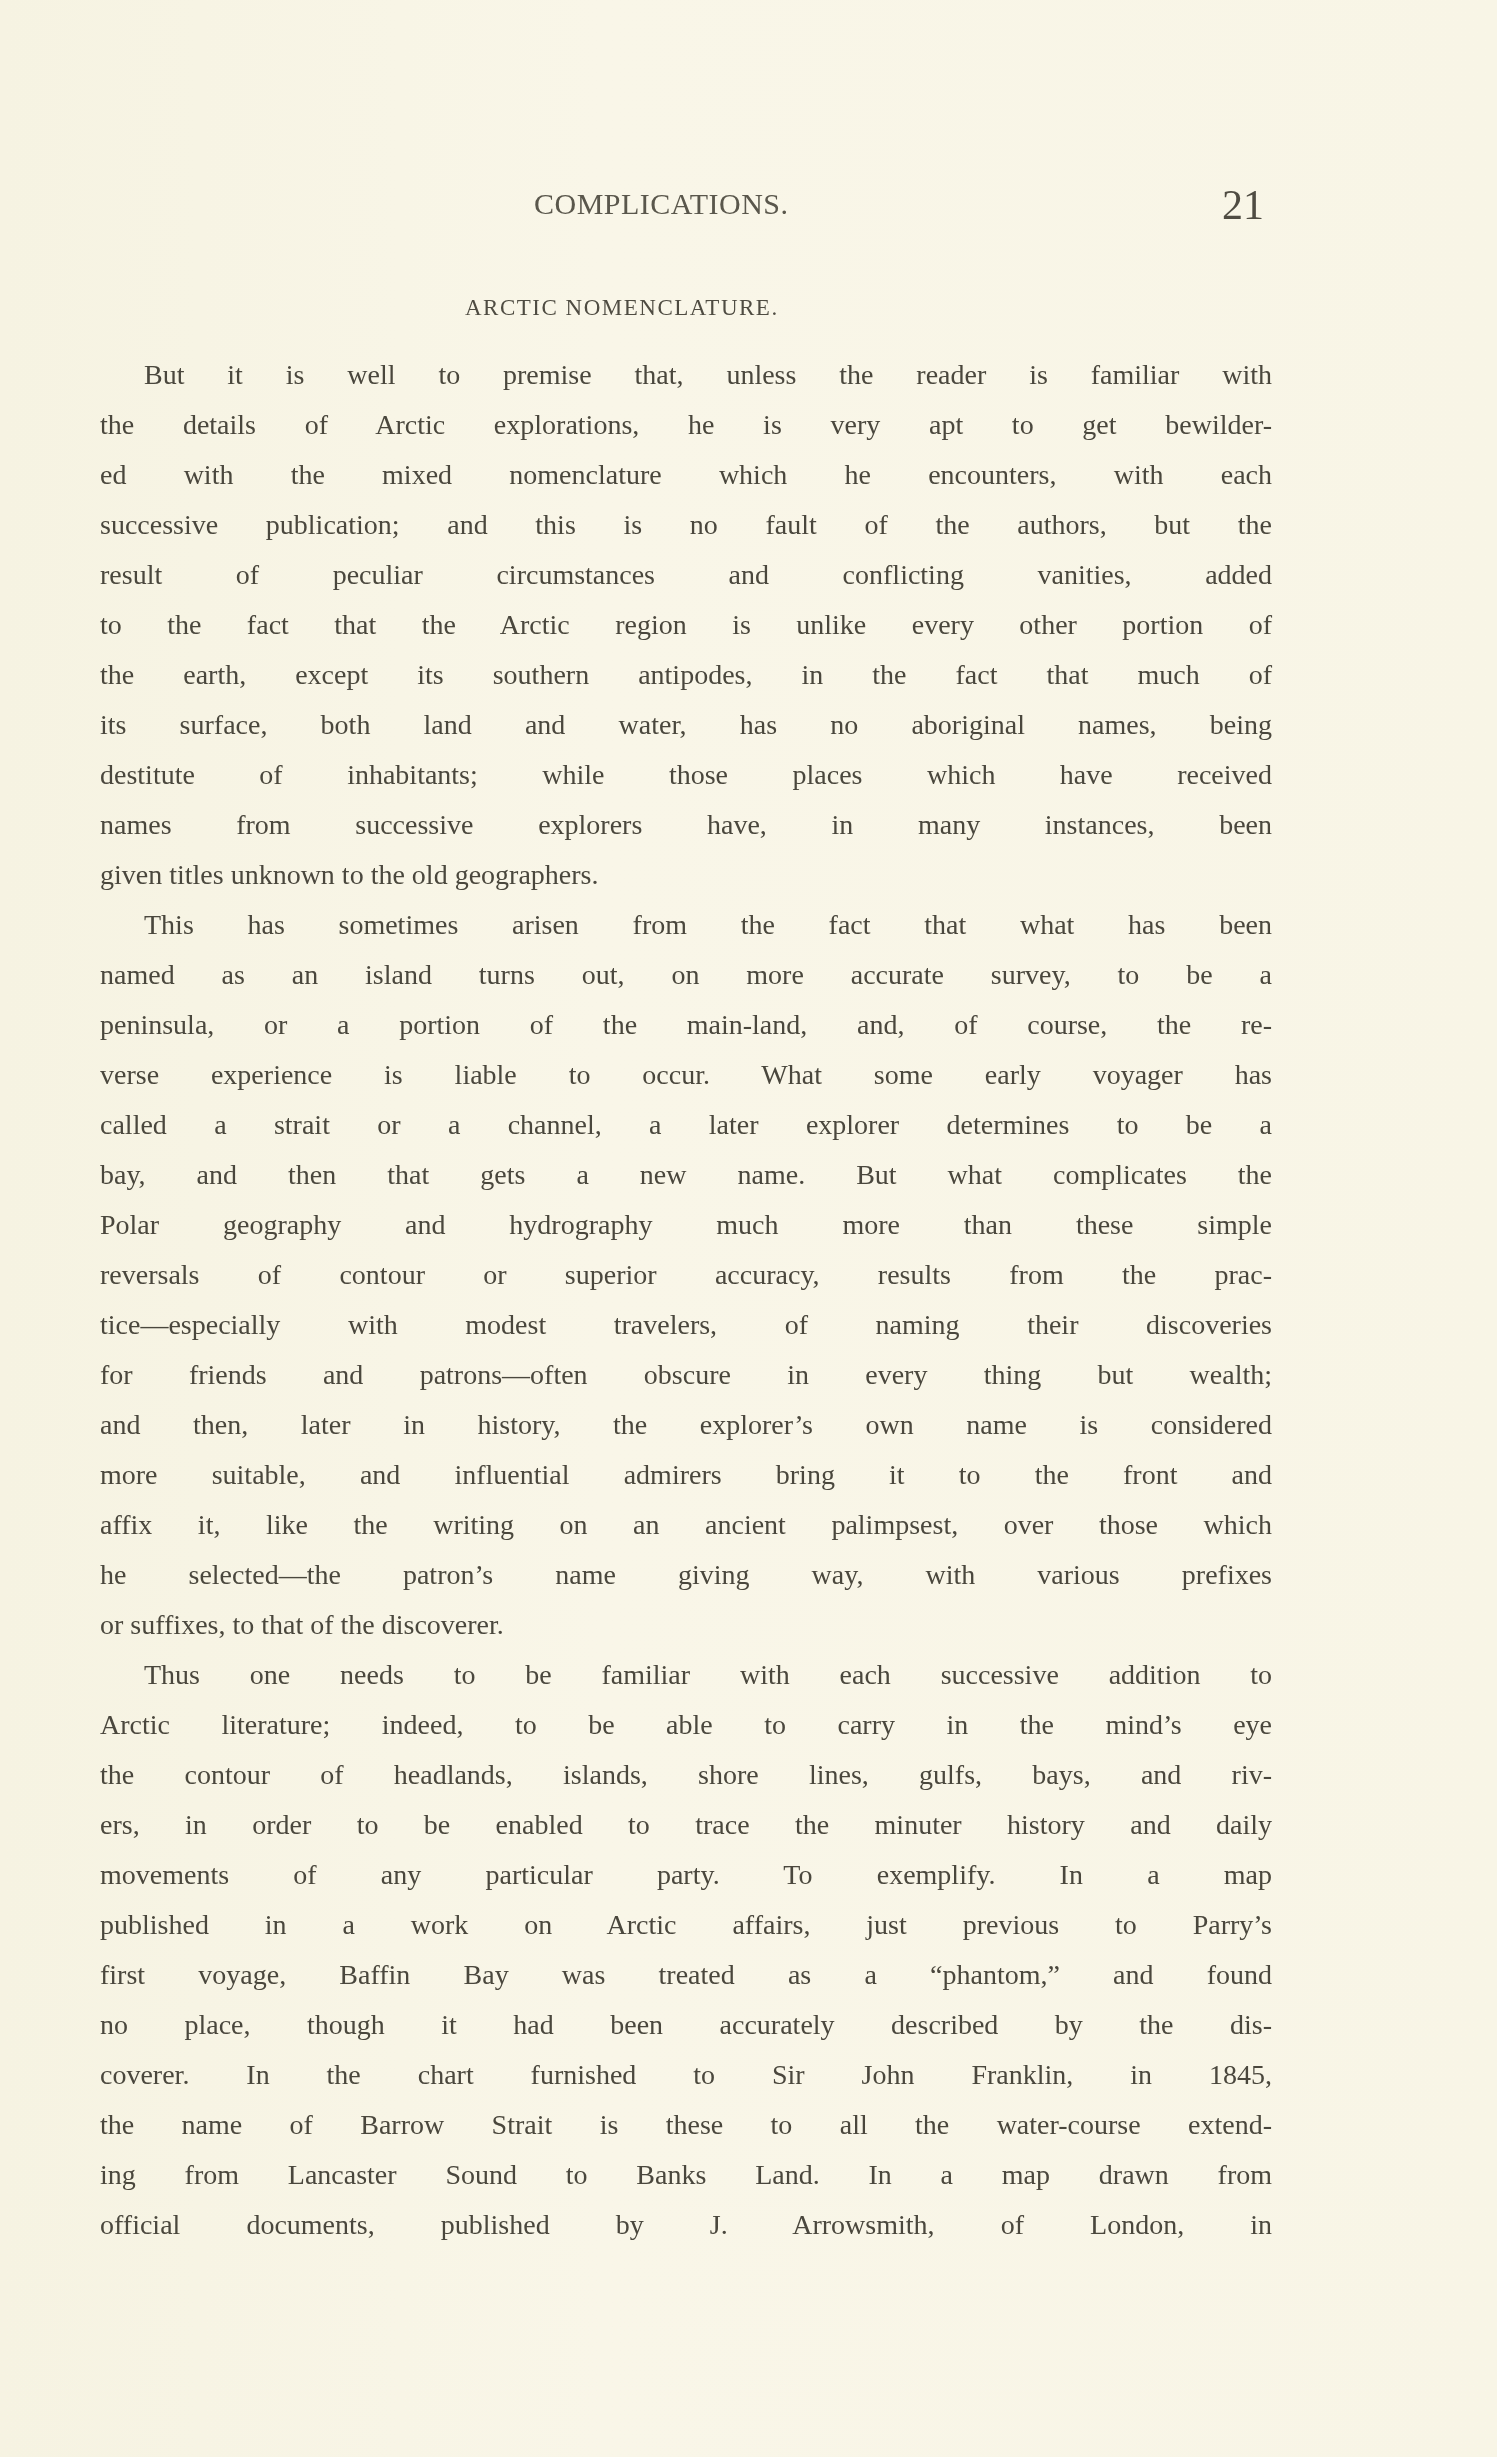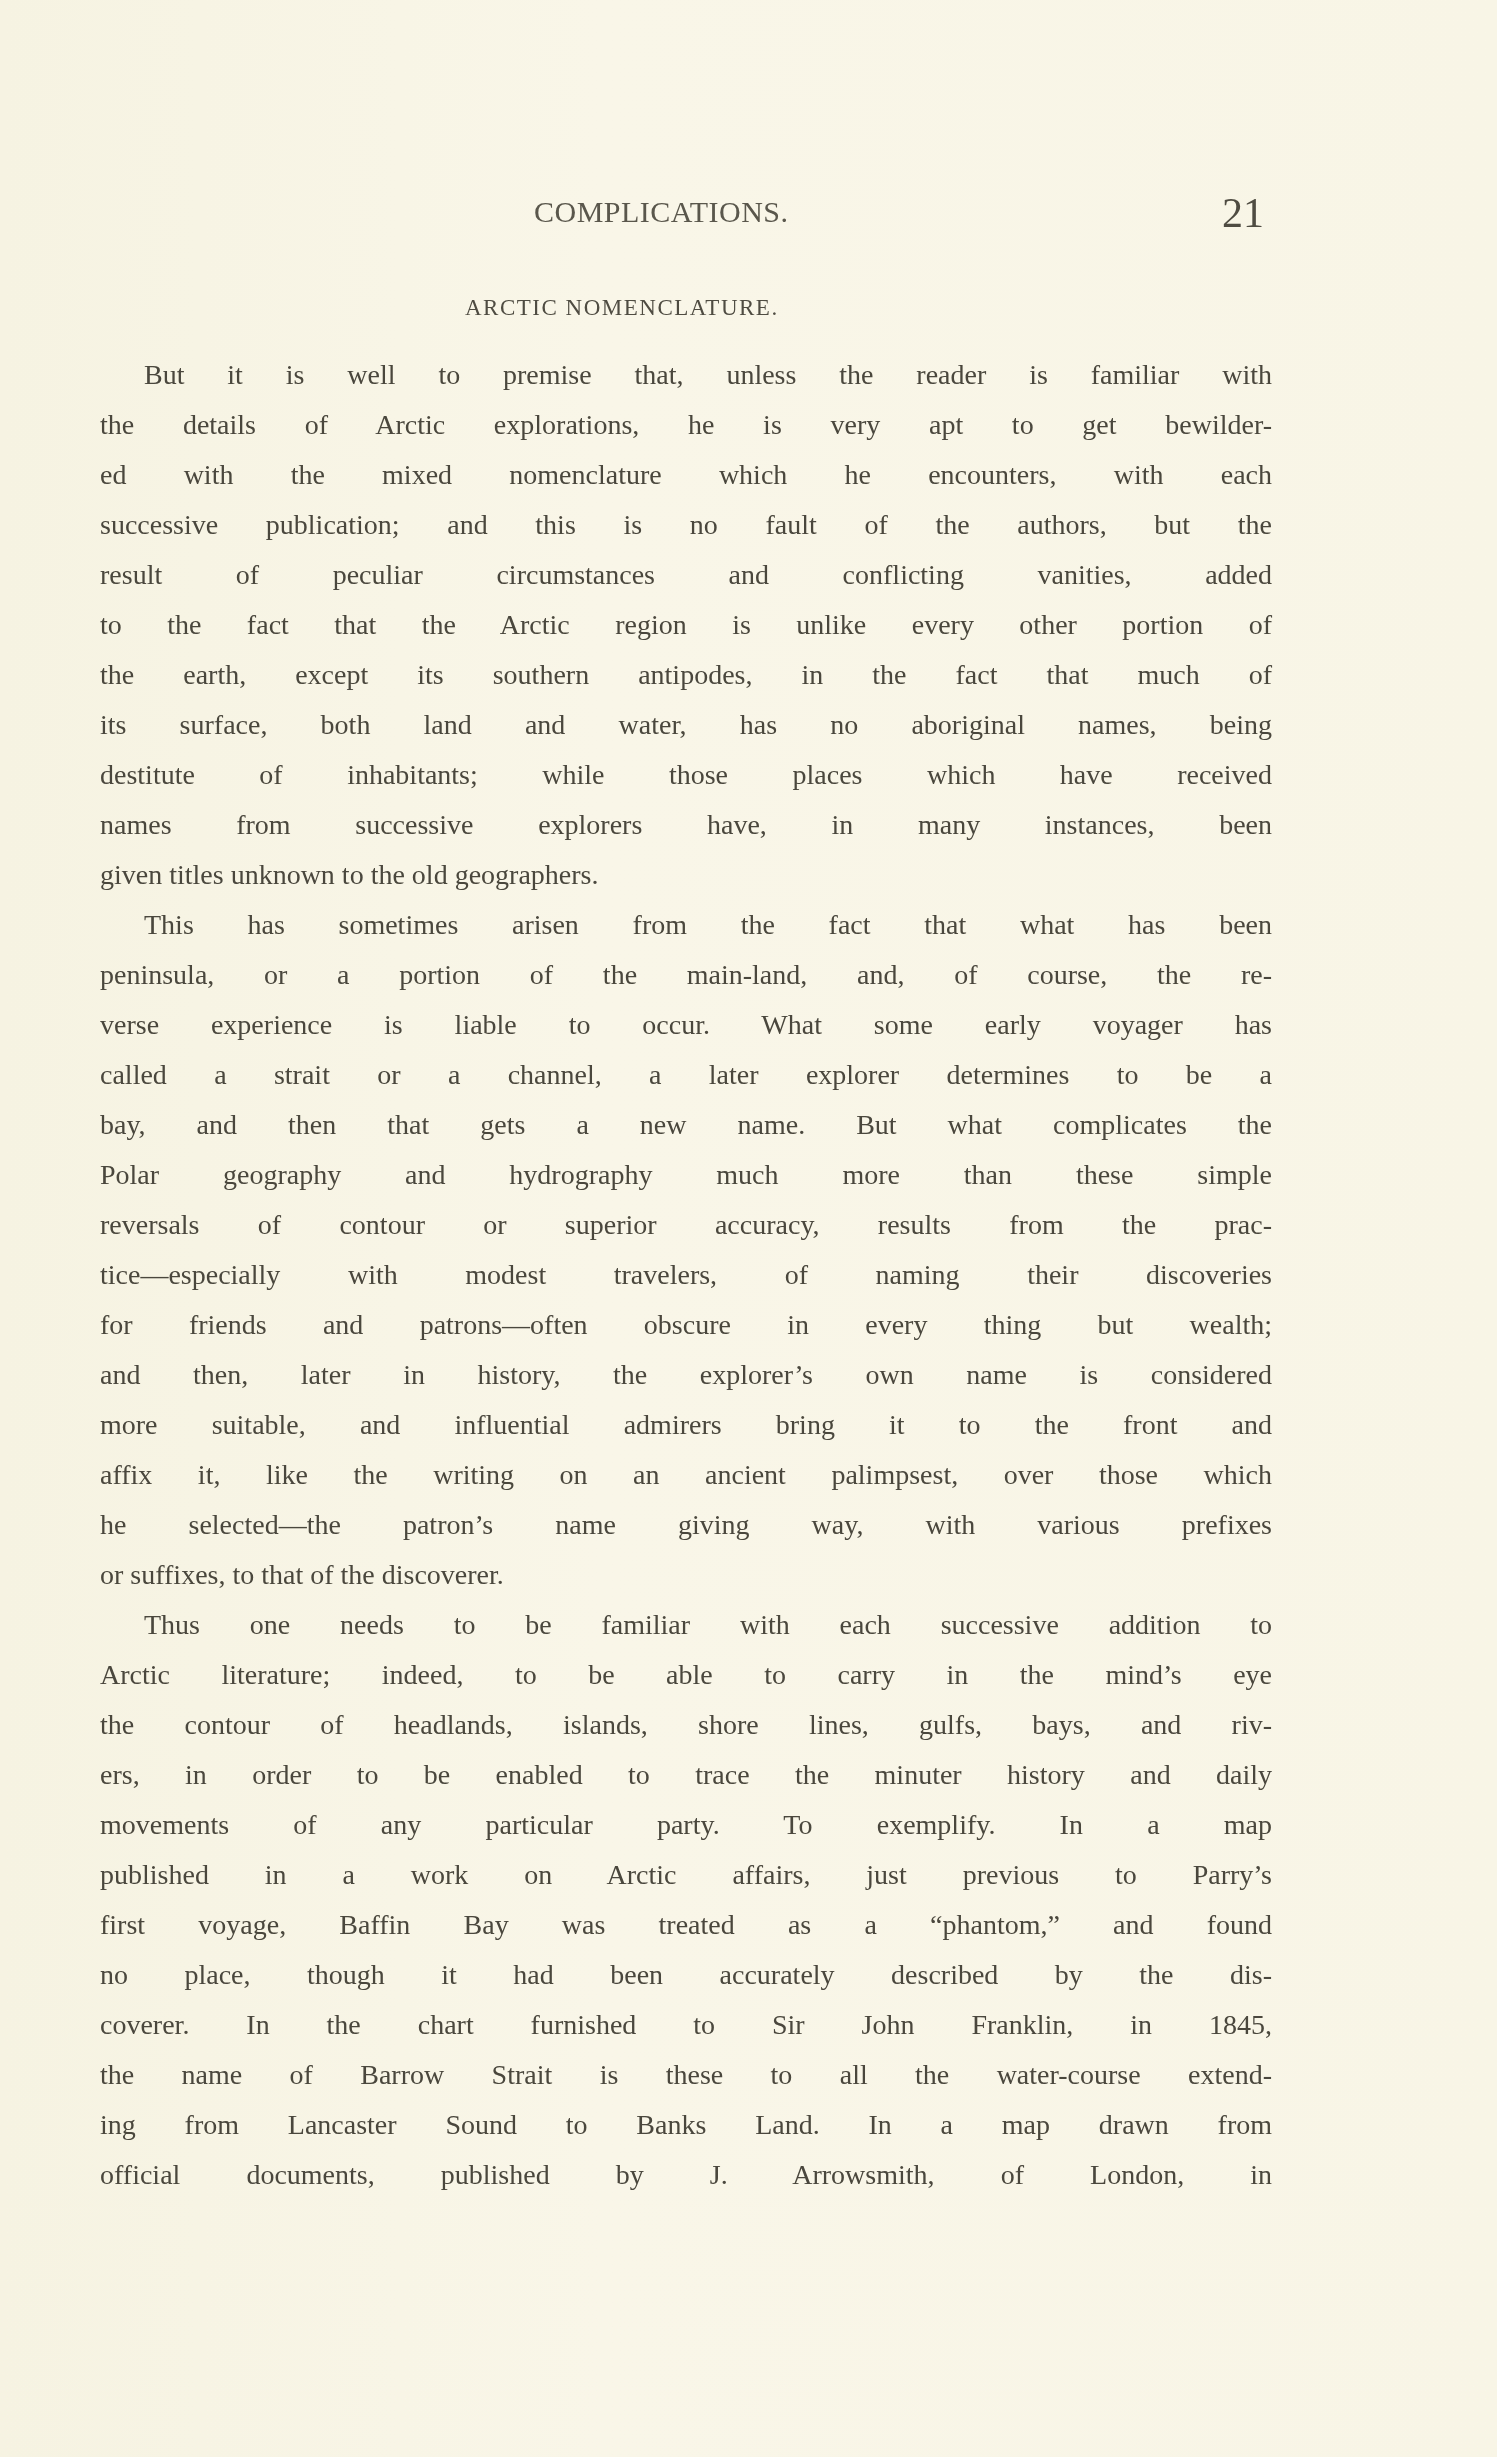--- a/index.html
+++ b/index.html
@@ -20,21 +20,20 @@
       left: 0; top: 0;
       width: 1497px; height: 2458px;
       background: linear-gradient(90deg, #f6f3e2 0%, #f9f6e8 40%, #f8f5e6 100%);
     }
     .running-head {
       position: absolute;
       top: 181px;
       left: 100px;
       width: 1174px;
       height: 50px;
-      margin-top: 8px;
     }
     .running-title {
       position: absolute;
       left: 434px;
       top: 6px;
       font-family: "Liberation Serif", serif;
       font-size: 30px;
       letter-spacing: 0.5px;
       color: #5a574c;
     }
@@ -96,20 +95,21 @@
     <span class="line">successive publication; and this is no fault of the authors, but the</span>
     <span class="line">result of peculiar circumstances and conflicting vanities, added</span>
     <span class="line">to the fact that the Arctic region is unlike every other portion of</span>
     <span class="line">the earth, except its southern antipodes, in the fact that much of</span>
     <span class="line">its surface, both land and water, has no aboriginal names, being</span>
     <span class="line">destitute of inhabitants; while those places which have received</span>
     <span class="line">names from successive explorers have, in many instances, been</span>
     <span class="line last">given titles unknown to the old geographers.</span>
 
     <span class="line indent">This has sometimes arisen from the fact that what has been</span>
+    <span class="line">named as an island turns out, on more accurate survey, to be a</span>
     <span class="line">peninsula, or a portion of the main-land, and, of course, the re-</span>
     <span class="line">verse experience is liable to occur.  What some early voyager has</span>
     <span class="line">called a strait or a channel, a later explorer determines to be a</span>
     <span class="line">bay, and then that gets a new name.  But what complicates the</span>
     <span class="line">Polar geography and hydrography much more than these simple</span>
     <span class="line">reversals of contour or superior accuracy, results from the prac-</span>
     <span class="line">tice—especially with modest travelers, of naming their discoveries</span>
     <span class="line">for friends and patrons—often obscure in every thing but wealth;</span>
     <span class="line">and then, later in history, the explorer’s own name is considered</span>
     <span class="line">more suitable, and influential admirers bring it to the front and</span>

